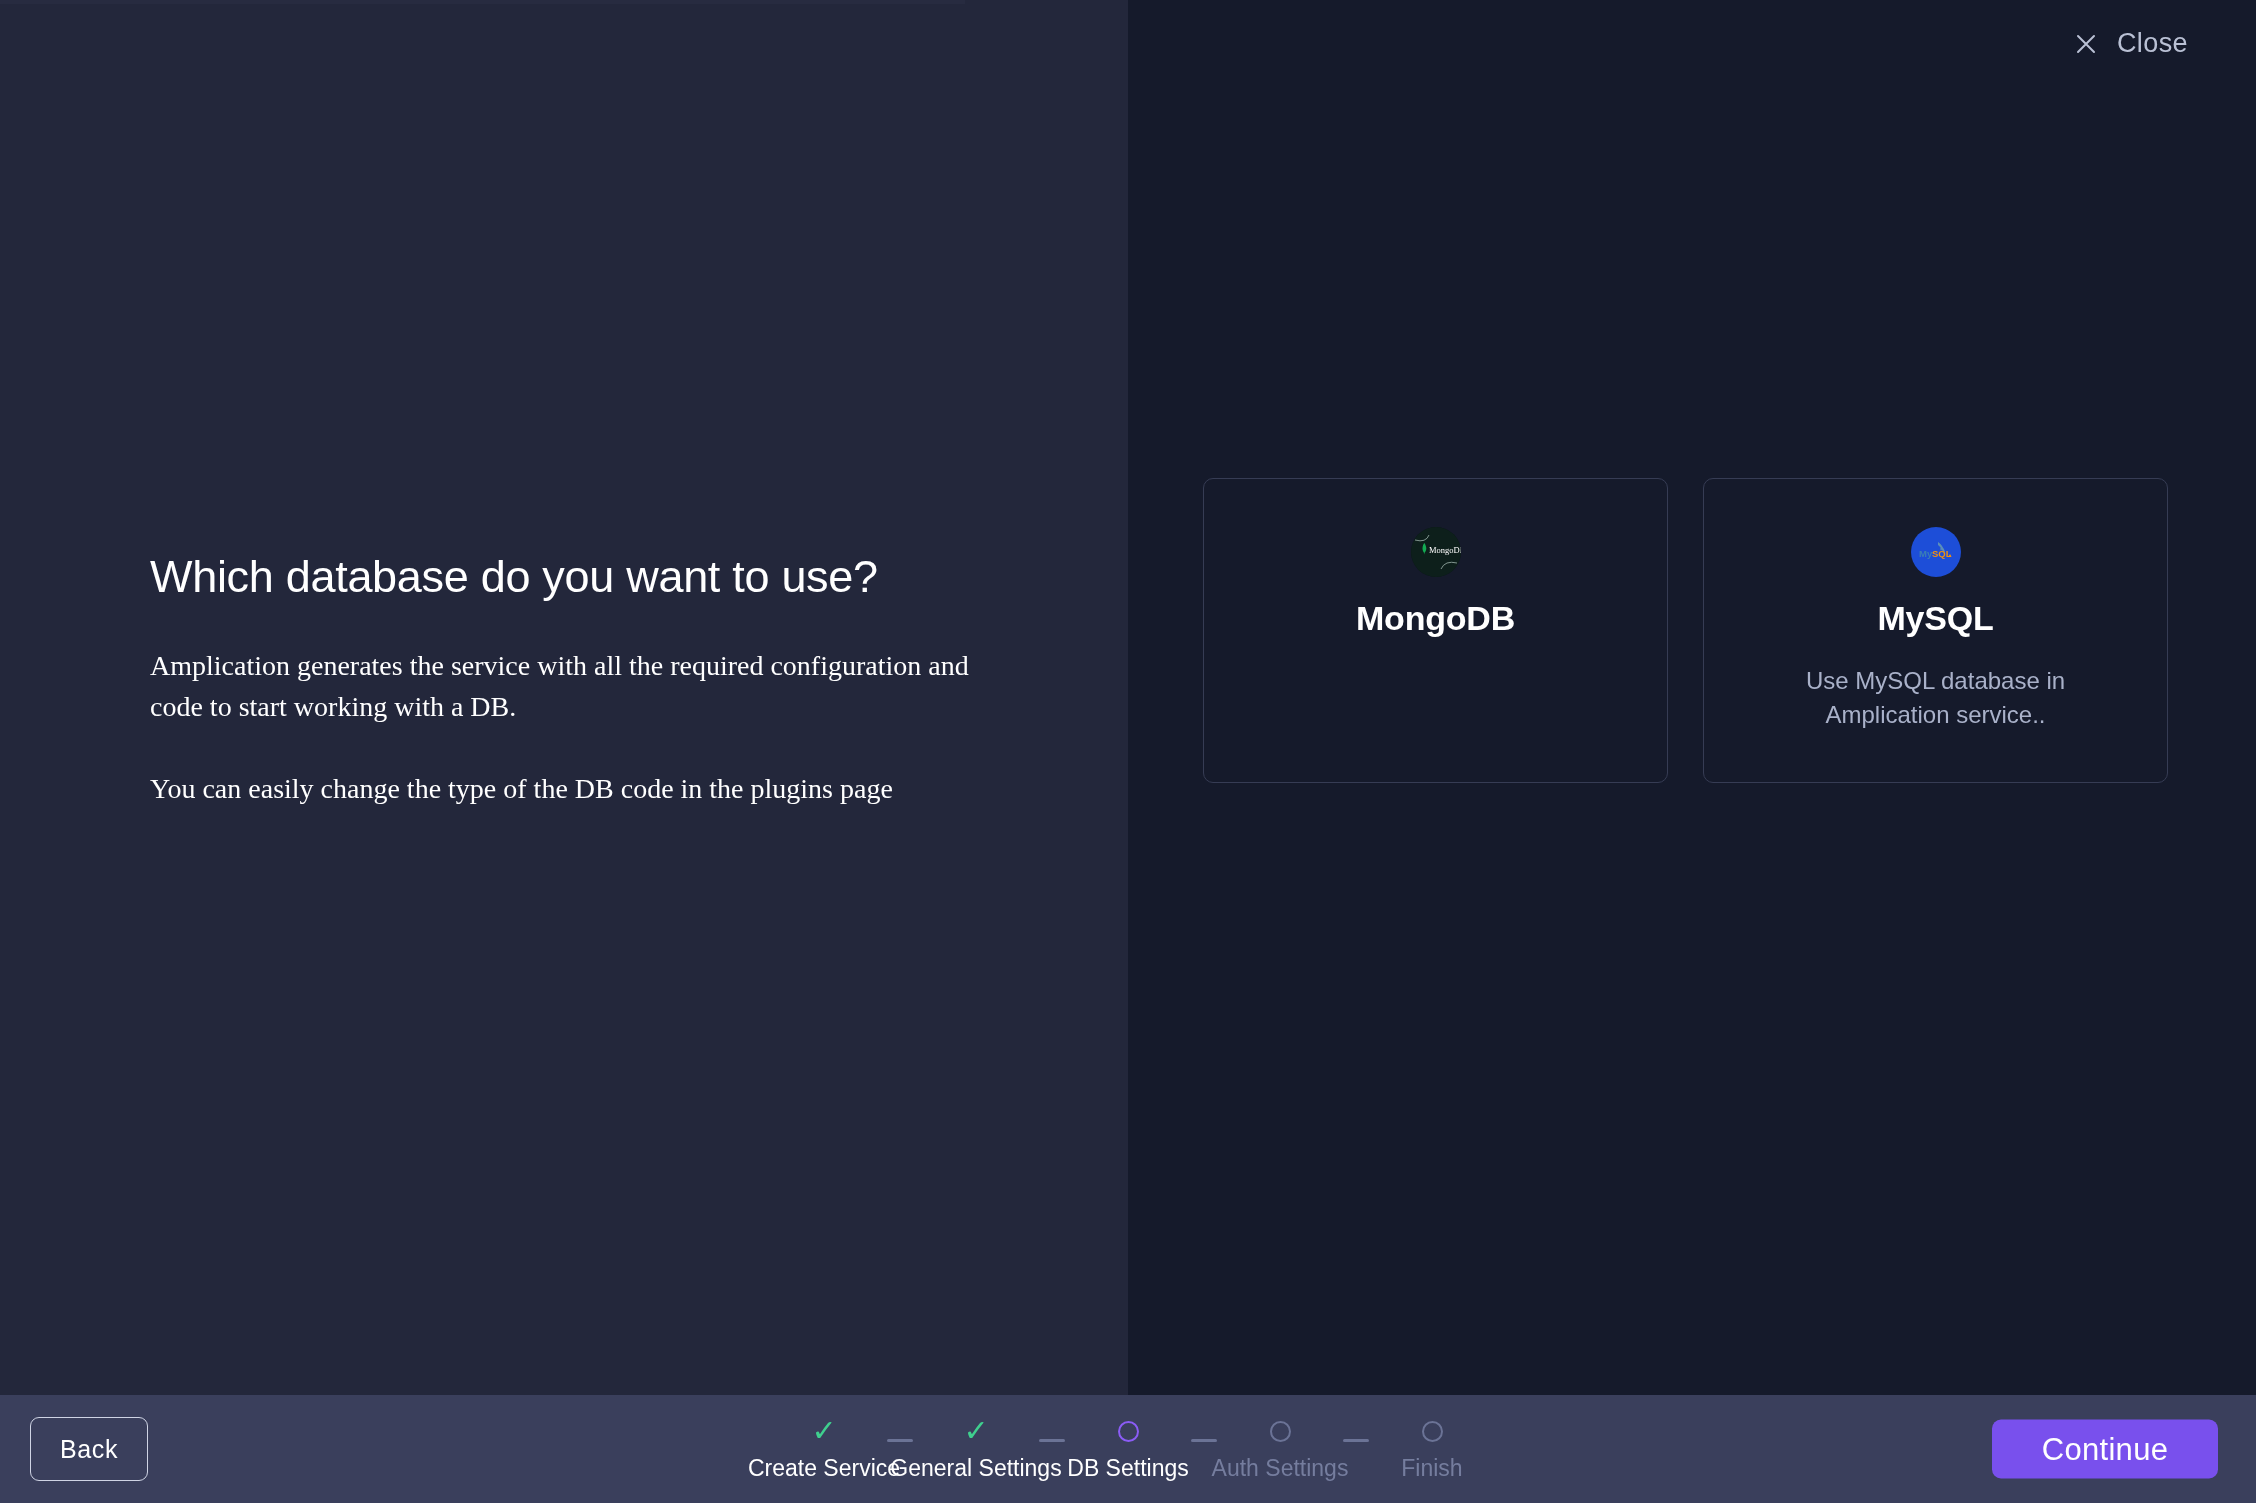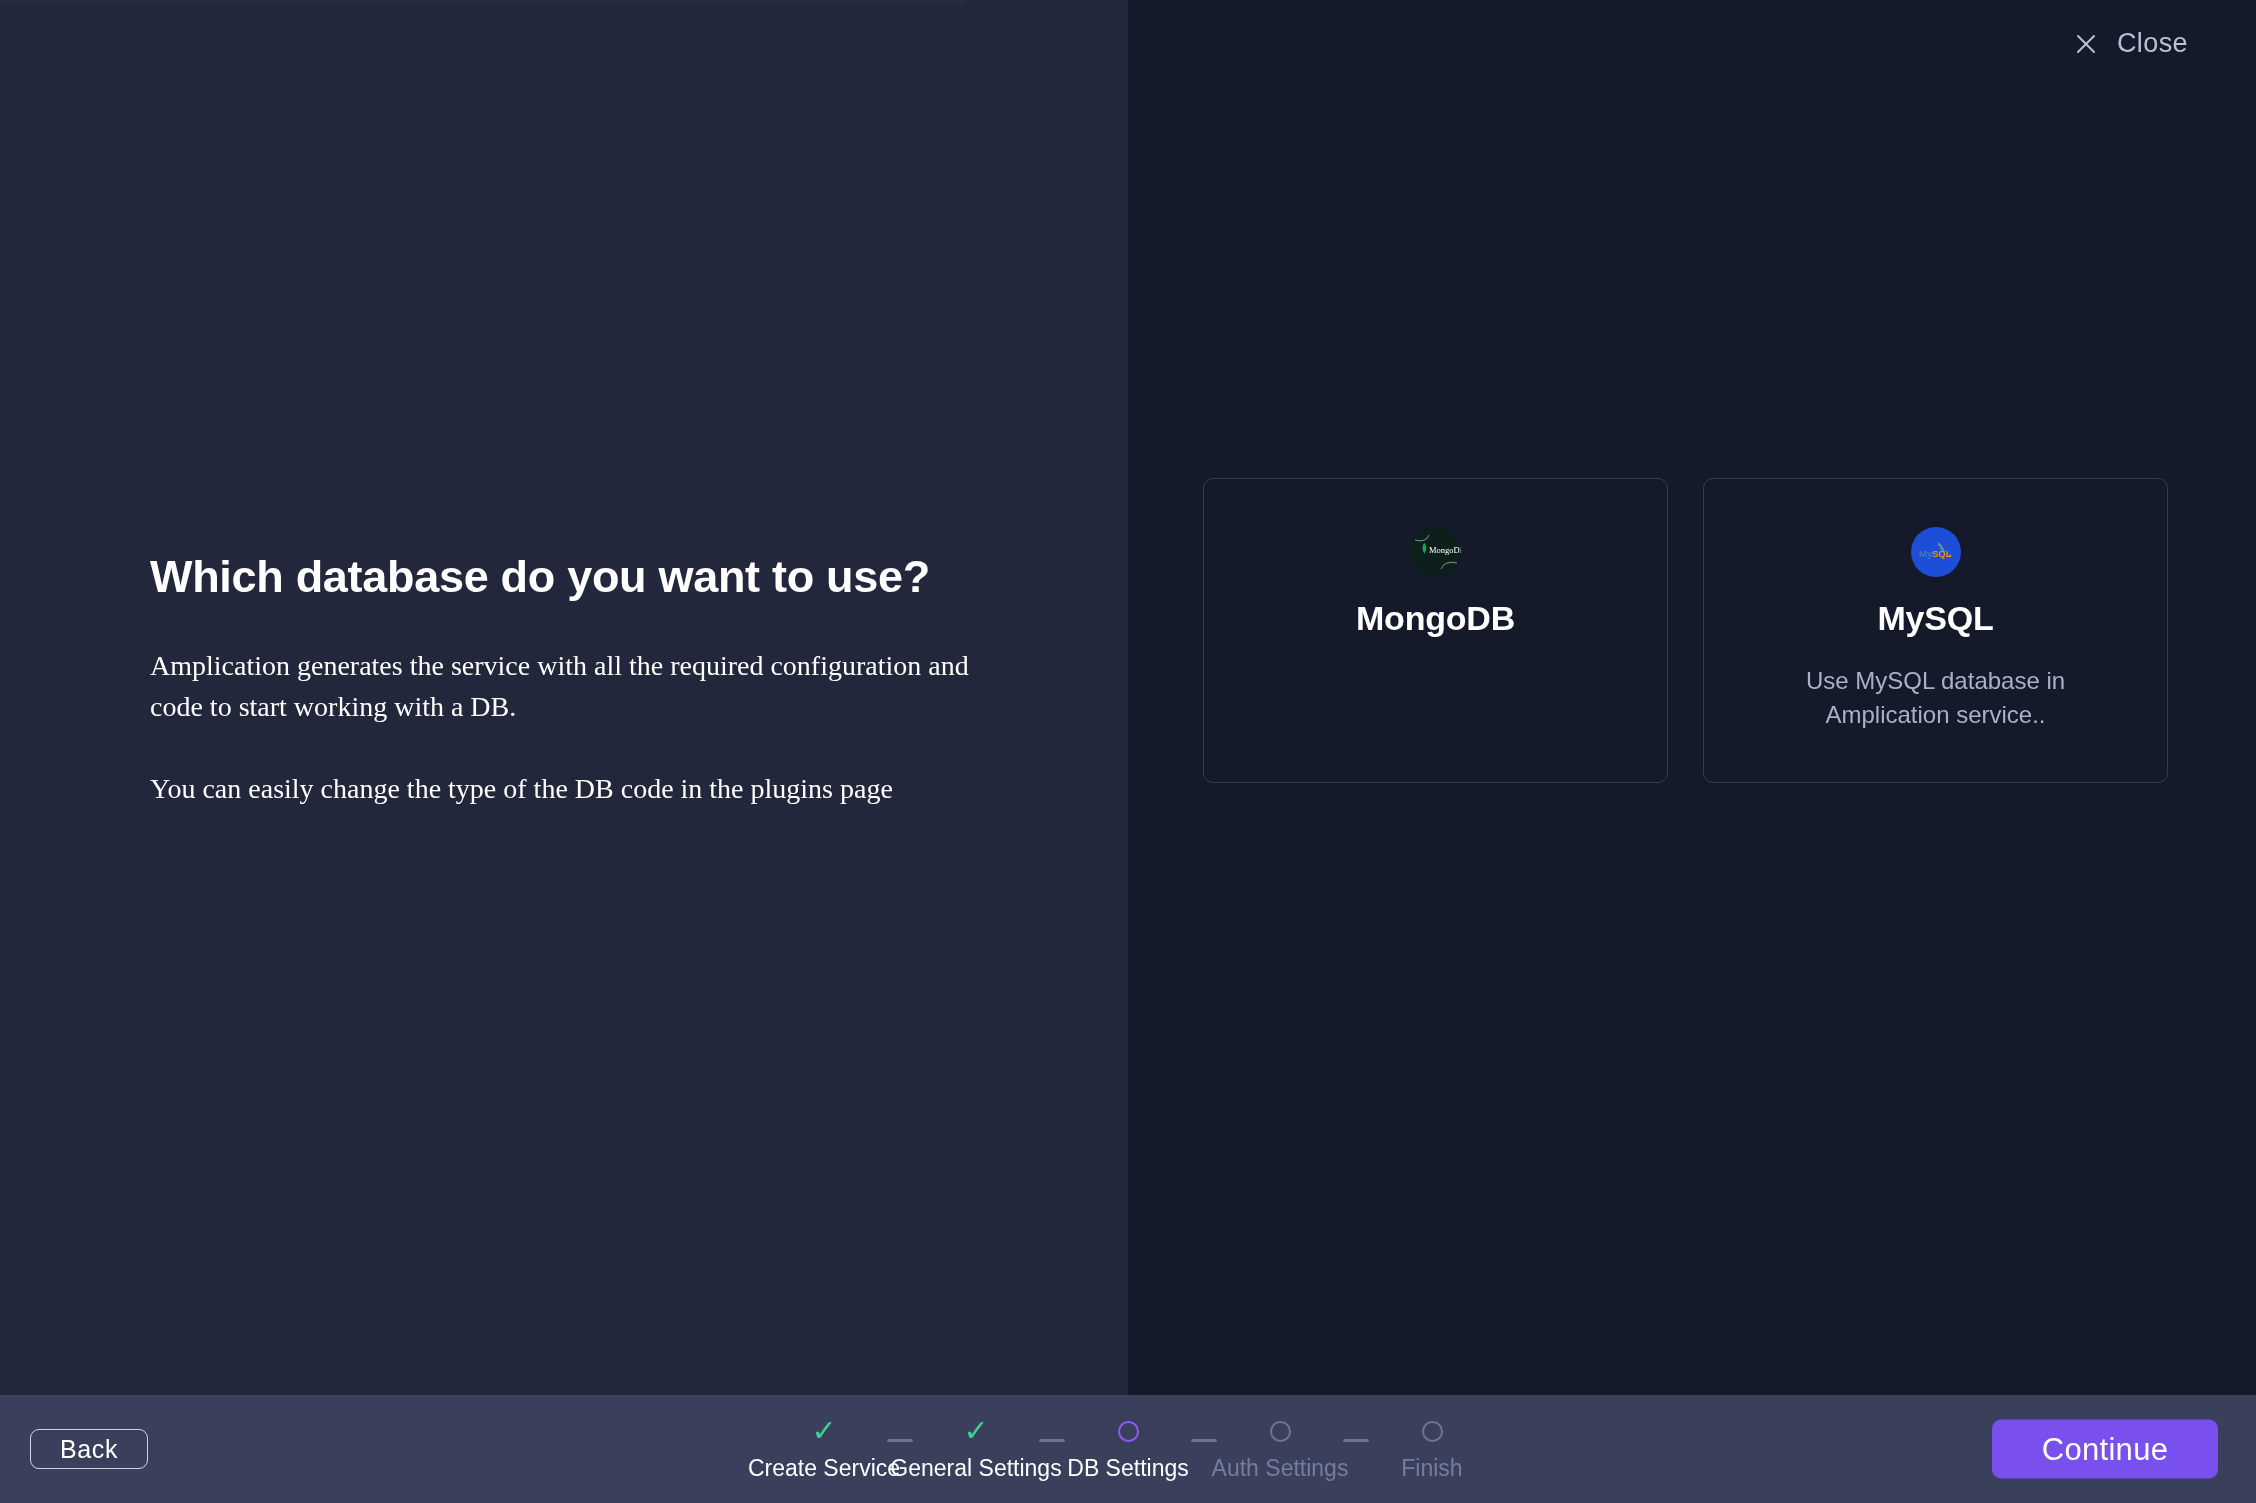--- a/index.html
+++ b/index.html
@@ -74,21 +74,21 @@
   
   .left-copy {
     position: absolute;
     left: 150px;
     top: 550px;
     width: 830px;
   }
 
   .headline {
     font-size: 45px;
-    font-weight: bold;
+    font-weight: normal;
     color: #ffffff;
     letter-spacing: -0.3px;
     line-height: 1.2;
     margin-bottom: 42px;
   }
 
   .para {
     font-size: 28px;
     line-height: 1.45;
     color: #ffffff;
@@ -165,21 +165,21 @@
     display: flex;
     align-items: center;
   }
 
   .back-btn {
     position: absolute;
     left: 30px;
     top: 50%;
     transform: translateY(-50%);
     width: 118px;
-    height: 40px;
+    height: 64px;
     border: 1px solid #cfd4e4;
     border-radius: 9px;
     background: transparent;
     color: #ffffff;
     font-family: inherit;
     font-size: 25px;
     letter-spacing: 0.6px;
     cursor: pointer;
   }
 

